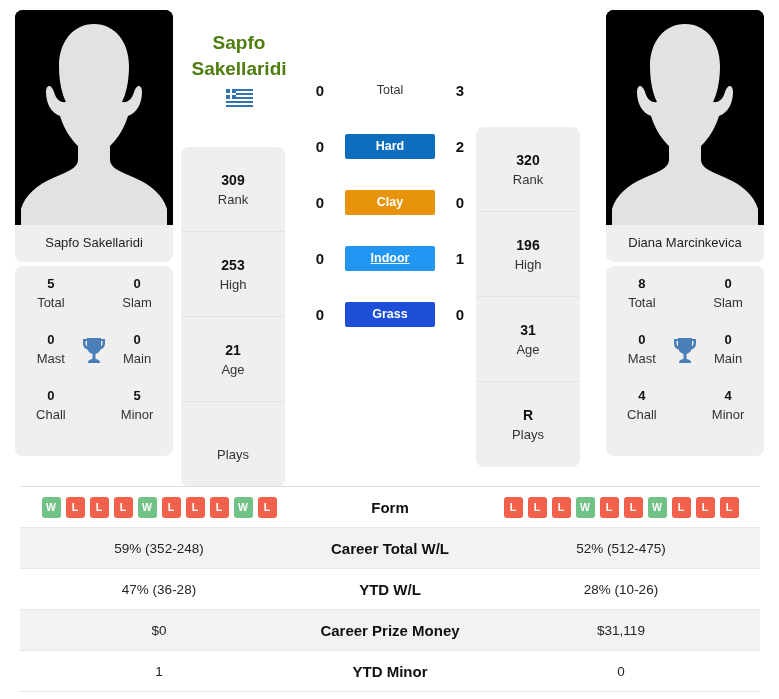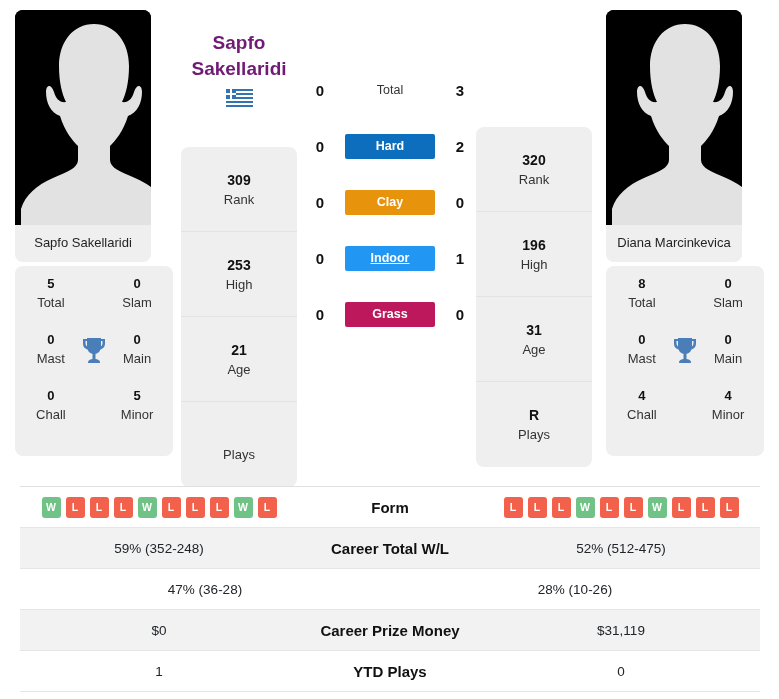--- a/index.html
+++ b/index.html
@@ -27,21 +27,21 @@
     top: 10px;
     width: 158px;
   }
   .photo-col.left  { left: 15px; }
   .photo-col.right { left: 606px; }
 
   .photo-card {
     background: #efefef;
     border-radius: 8px;
     overflow: hidden;
-    width: 136px;
+    width: 158px;
   }
   .photo-frame {
     position: relative;
     width: 158px;
     height: 215px;
     background: #000000;
     overflow: hidden;
   }
   .silhouette {
     position: absolute;
@@ -91,21 +91,21 @@
     display: flex;
     align-items: center;
     justify-content: center;
     height: 40px;
   }
   .trophy-spacer { width: 42px; }
 
   
   .inner-col {
     position: absolute;
-    width: 116px;
+    width: 104px;
     background: #efefef;
     border-radius: 8px;
     overflow: hidden;
   }
   .inner-col.left  { left: 181px; top: 147px; }
   .inner-col.right { left: 476px; top: 127px; }
 
   .inner-cell {
     height: 85px;
     border-bottom: 1px solid #e3e3e3;
@@ -133,21 +133,21 @@
     position: absolute;
     top: 30px;
     width: 132px;
     text-align: center;
   }
   .name-block.left  { left: 173px; }
   .name-block.right { left: 468px; }
   .player-name {
     font-size: 19px;
     font-weight: bold;
-    color: #701a75;
+    color: #4d7c0f;
     line-height: 26px;
   }
   .flag-wrap {
     margin-top: 7px;
     display: flex;
     justify-content: center;
   }
 
   
   .h2h {
@@ -426,21 +426,21 @@
           <div class="h2h-pill" style="background: rgb(232, 147, 12);">Clay</div>
           <div class="h2h-score">0</div>
         </div>
         <div class="h2h-row">
           <div class="h2h-score">0</div>
           <div class="h2h-pill" style="background: rgb(33, 150, 243); text-decoration: underline;">Indoor</div>
           <div class="h2h-score">1</div>
         </div>
         <div class="h2h-row">
           <div class="h2h-score">0</div>
-          <div class="h2h-pill" style="background: #be185d;">Grass</div>
+          <div class="h2h-pill" style="background: #1d4ed8;">Grass</div>
           <div class="h2h-score">0</div>
         </div>
       </div>
   </div>
 
   <div class="table" id="comparison-table">
       <div class="trow plain">
         <div class="tcell-left">
           <div class="form-strip">
             <span class="badge w">W</span>
@@ -471,27 +471,28 @@
           </div>
         </div>
       </div>
       <div class="trow alt">
         <div class="tcell-left">59% (352-248)</div>
         <div class="tcell-mid">Career Total W/L</div>
         <div class="tcell-right">52% (512-475)</div>
       </div>
       <div class="trow plain">
         <div class="tcell-left">47% (36-28)</div>
+        <div class="tcell-mid">YTD W/L</div>
         <div class="tcell-right">28% (10-26)</div>
       </div>
       <div class="trow alt">
         <div class="tcell-left">$0</div>
         <div class="tcell-mid">Career Prize Money</div>
         <div class="tcell-right">$31,119</div>
       </div>
       <div class="trow plain">
         <div class="tcell-left">1</div>
-        <div class="tcell-mid">YTD Plays</div>
+        <div class="tcell-mid">YTD Minor</div>
         <div class="tcell-right">0</div>
       </div>
     </div>
 
 </div>
 
 </body></html>

